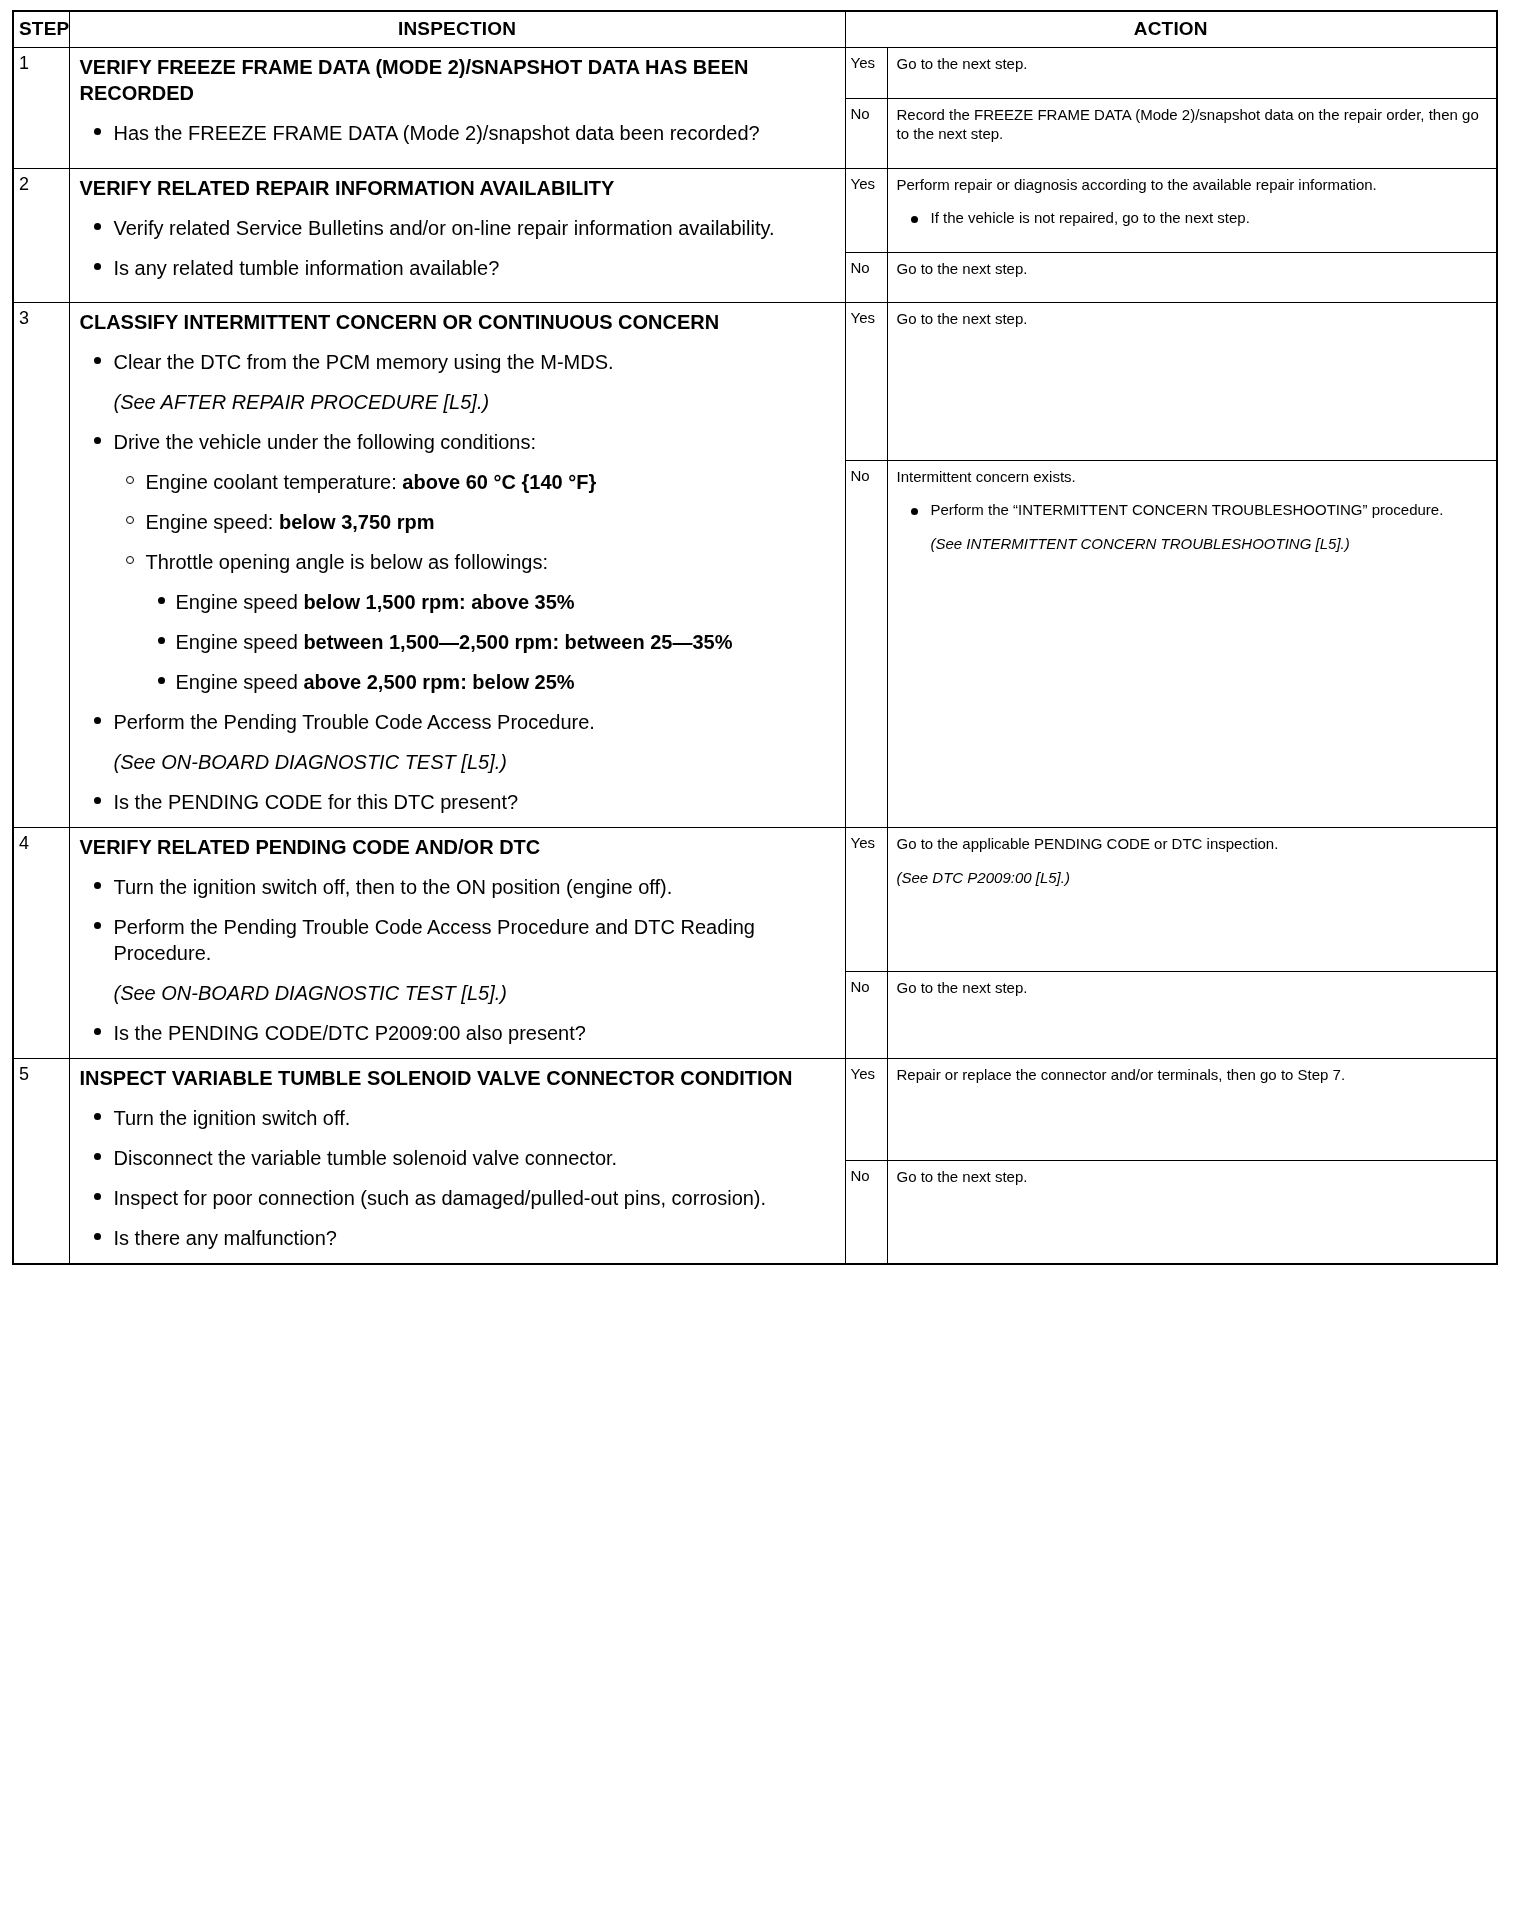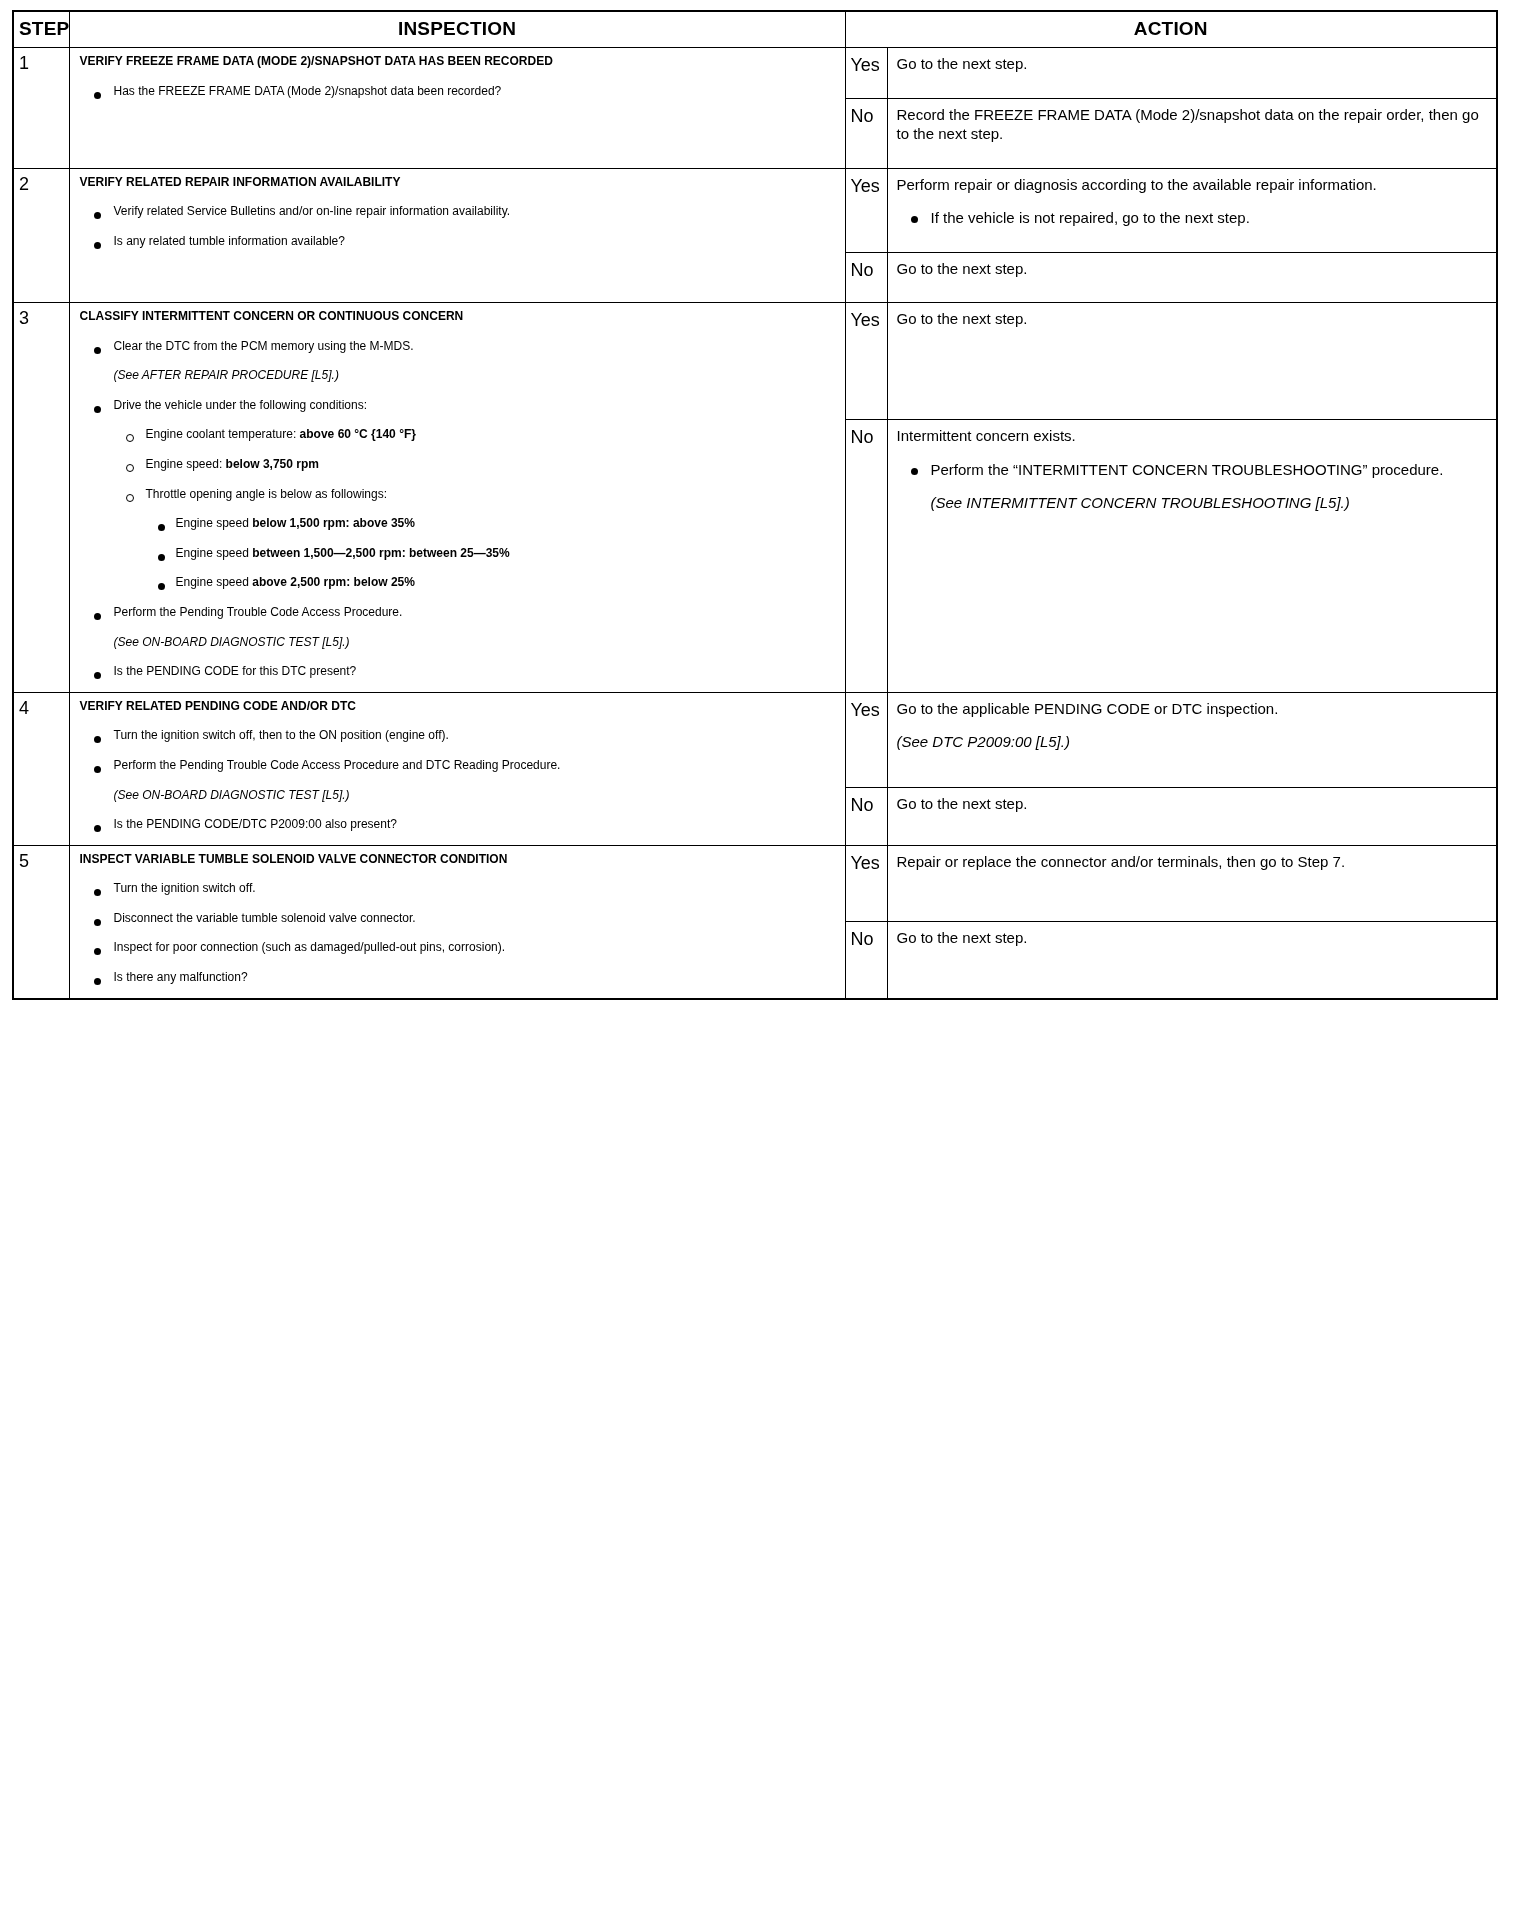--- a/index.html
+++ b/index.html
@@ -43,26 +43,26 @@
     letter-spacing: 0.2px;
   }
   thead th.step-h { text-align: left; padding-left: 5px; }
 
   td.stepnum {
     font-size: 18px;
     padding: 5px 0 0 5px;
     line-height: 1.2;
   }
   td.inspect {
-    font-size: 12px;
+    font-size: 20px;
     padding: 6px 8px 12px 10px;
     line-height: 1.28;
   }
   td.yn {
-    font-size: 18px;
+    font-size: 15px;
     padding: 6px 0 0 5px;
     line-height: 1.25;
   }
   td.action {
     font-size: 15px;
     padding: 6px 8px 24px 9px;
     line-height: 1.28;
   }
   .title {
     font-weight: bold;

